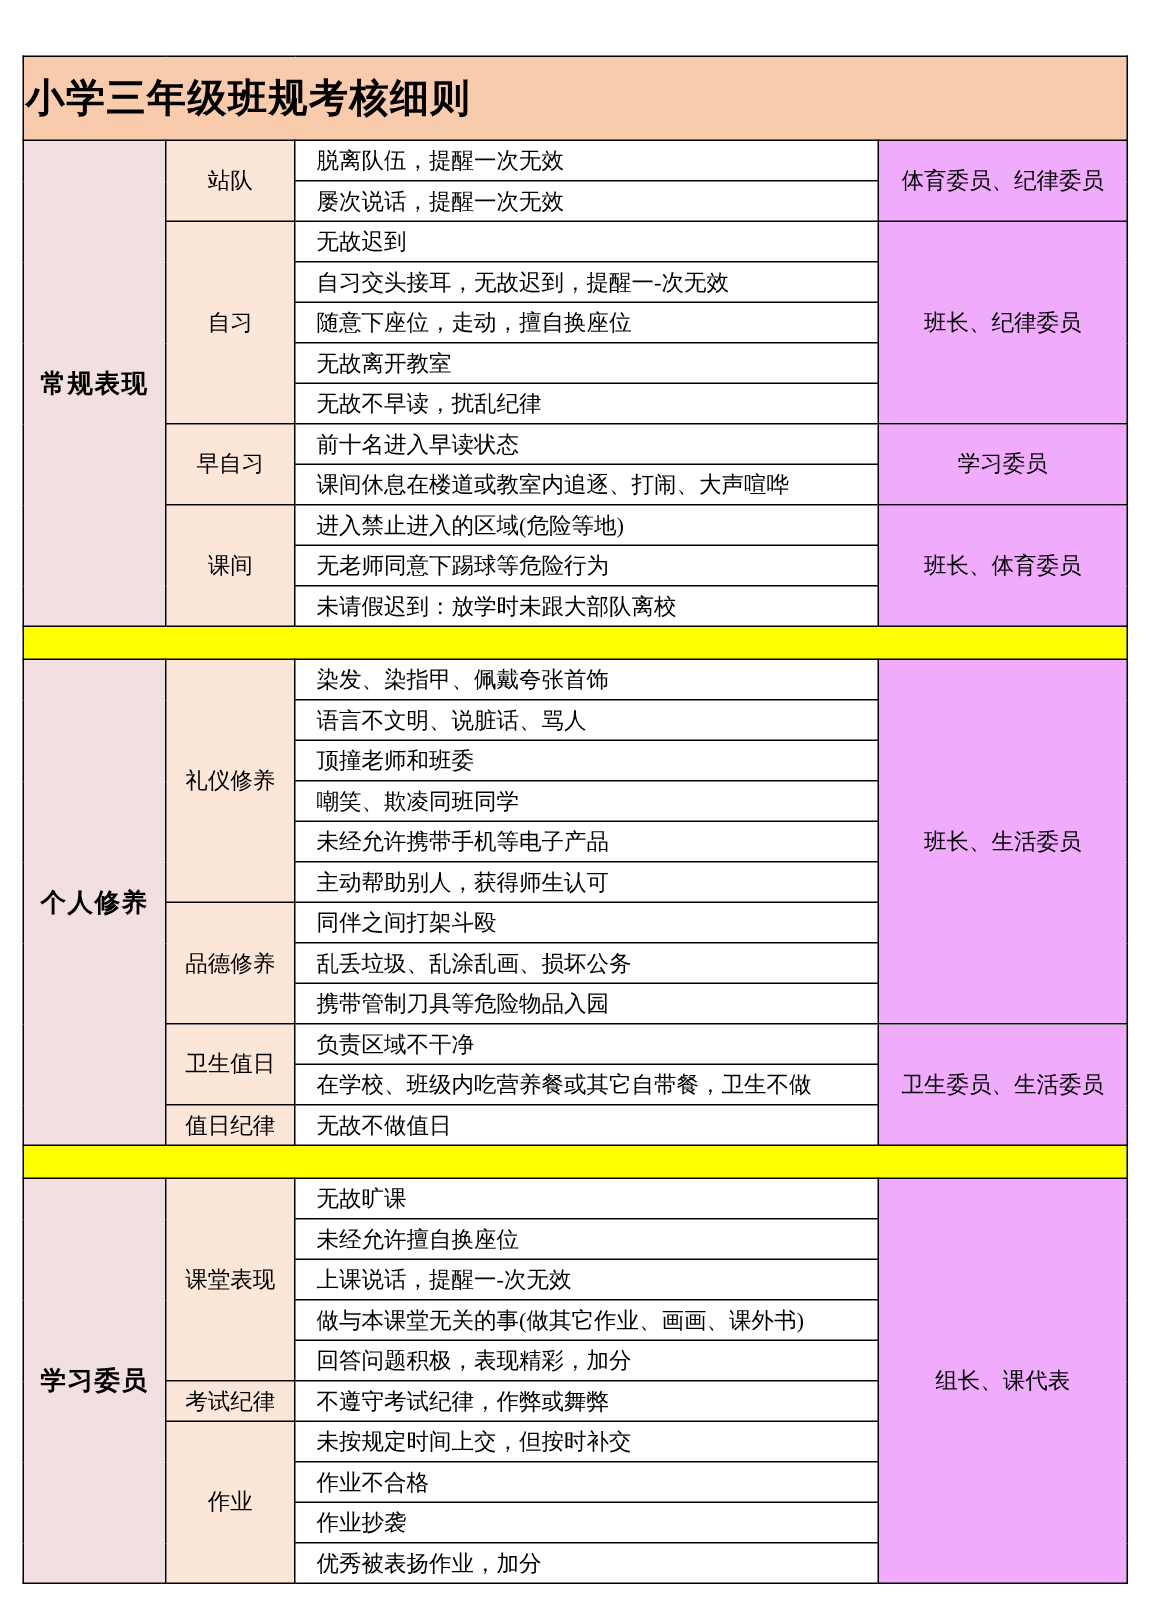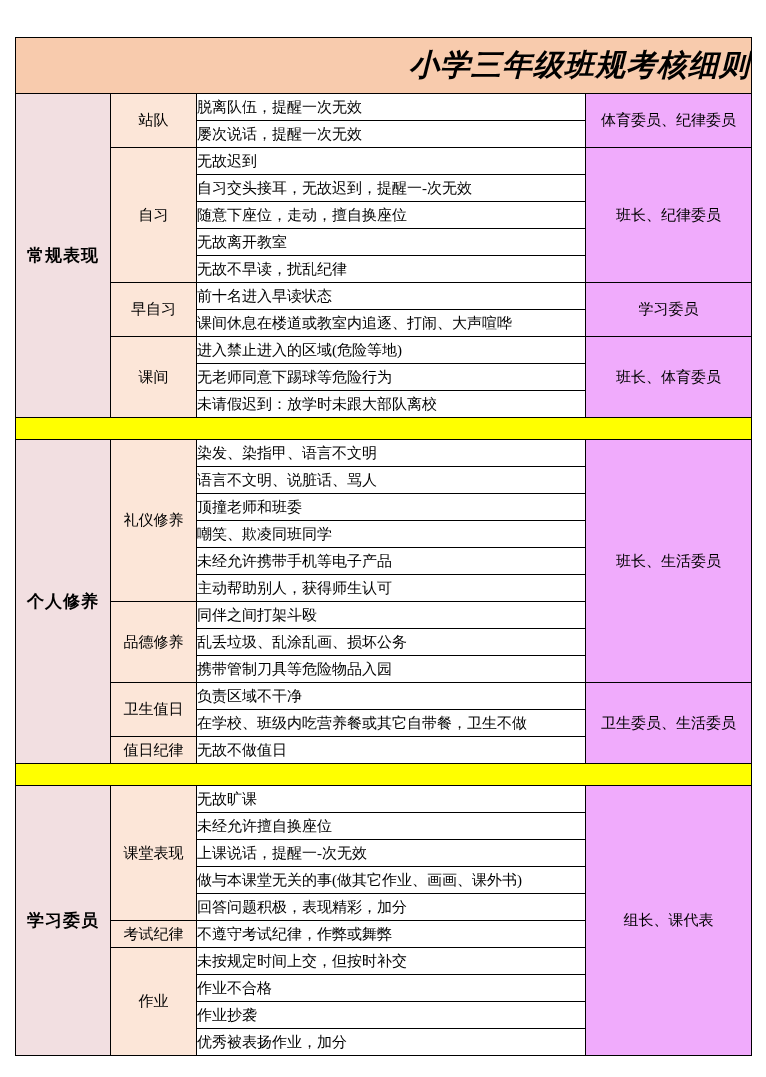--- a/index.html
+++ b/index.html
@@ -27,44 +27,43 @@
   }
   table.rules-table th,
   table.rules-table td {
     border: 1px solid var(--border-color, #000);
     overflow: hidden;
     white-space: nowrap;
   }
   th.title-cell {
     height: 53px;
     background: var(--title-bg, #F8CBAD);
-    font-size: 30px;
+    font-size: 26px;
     font-weight: bold;
-    text-align: right;
+    text-align: left;
     letter-spacing: 1px;
-    font-style: italic;
   }
   td.category-cell {
     background: var(--category-bg, #F2DFE1);
     font-weight: bold;
     font-size: 17px;
     text-align: center;
     letter-spacing: 1px;
   }
   td.subcategory-cell {
     background: var(--subcategory-bg, #FCE6D8);
     font-weight: normal;
     font-size: 15px;
     text-align: center;
   }
   td.rule-cell {
     background: #ffffff;
     font-size: 15px;
     height: 26px;
-    padding: 0 0;
+    padding: 0 14px;
     text-align: left;
     vertical-align: middle;
   }
   td.monitor-cell {
     background: #f0abfc;
     font-size: 15px;
     text-align: center;
     vertical-align: middle;
   }
   tr.separator-row td {
@@ -134,21 +133,21 @@
         </tr>
         <tr>
           <td class="rule-cell">未请假迟到：放学时未跟大部队离校</td>
         </tr>
         <tr class="separator-row">
           <td class="" colspan="4"></td>
         </tr>
         <tr>
           <td class="category-cell" rowspan="12">个人修养</td>
           <td class="subcategory-cell" rowspan="6">礼仪修养</td>
-          <td class="rule-cell">染发、染指甲、语言不文明</td>
+          <td class="rule-cell">染发、染指甲、佩戴夸张首饰</td>
           <td class="monitor-cell" rowspan="9">班长、生活委员</td>
         </tr>
         <tr>
           <td class="rule-cell">语言不文明、说脏话、骂人</td>
         </tr>
         <tr>
           <td class="rule-cell">顶撞老师和班委</td>
         </tr>
         <tr>
           <td class="rule-cell">嘲笑、欺凌同班同学</td>

